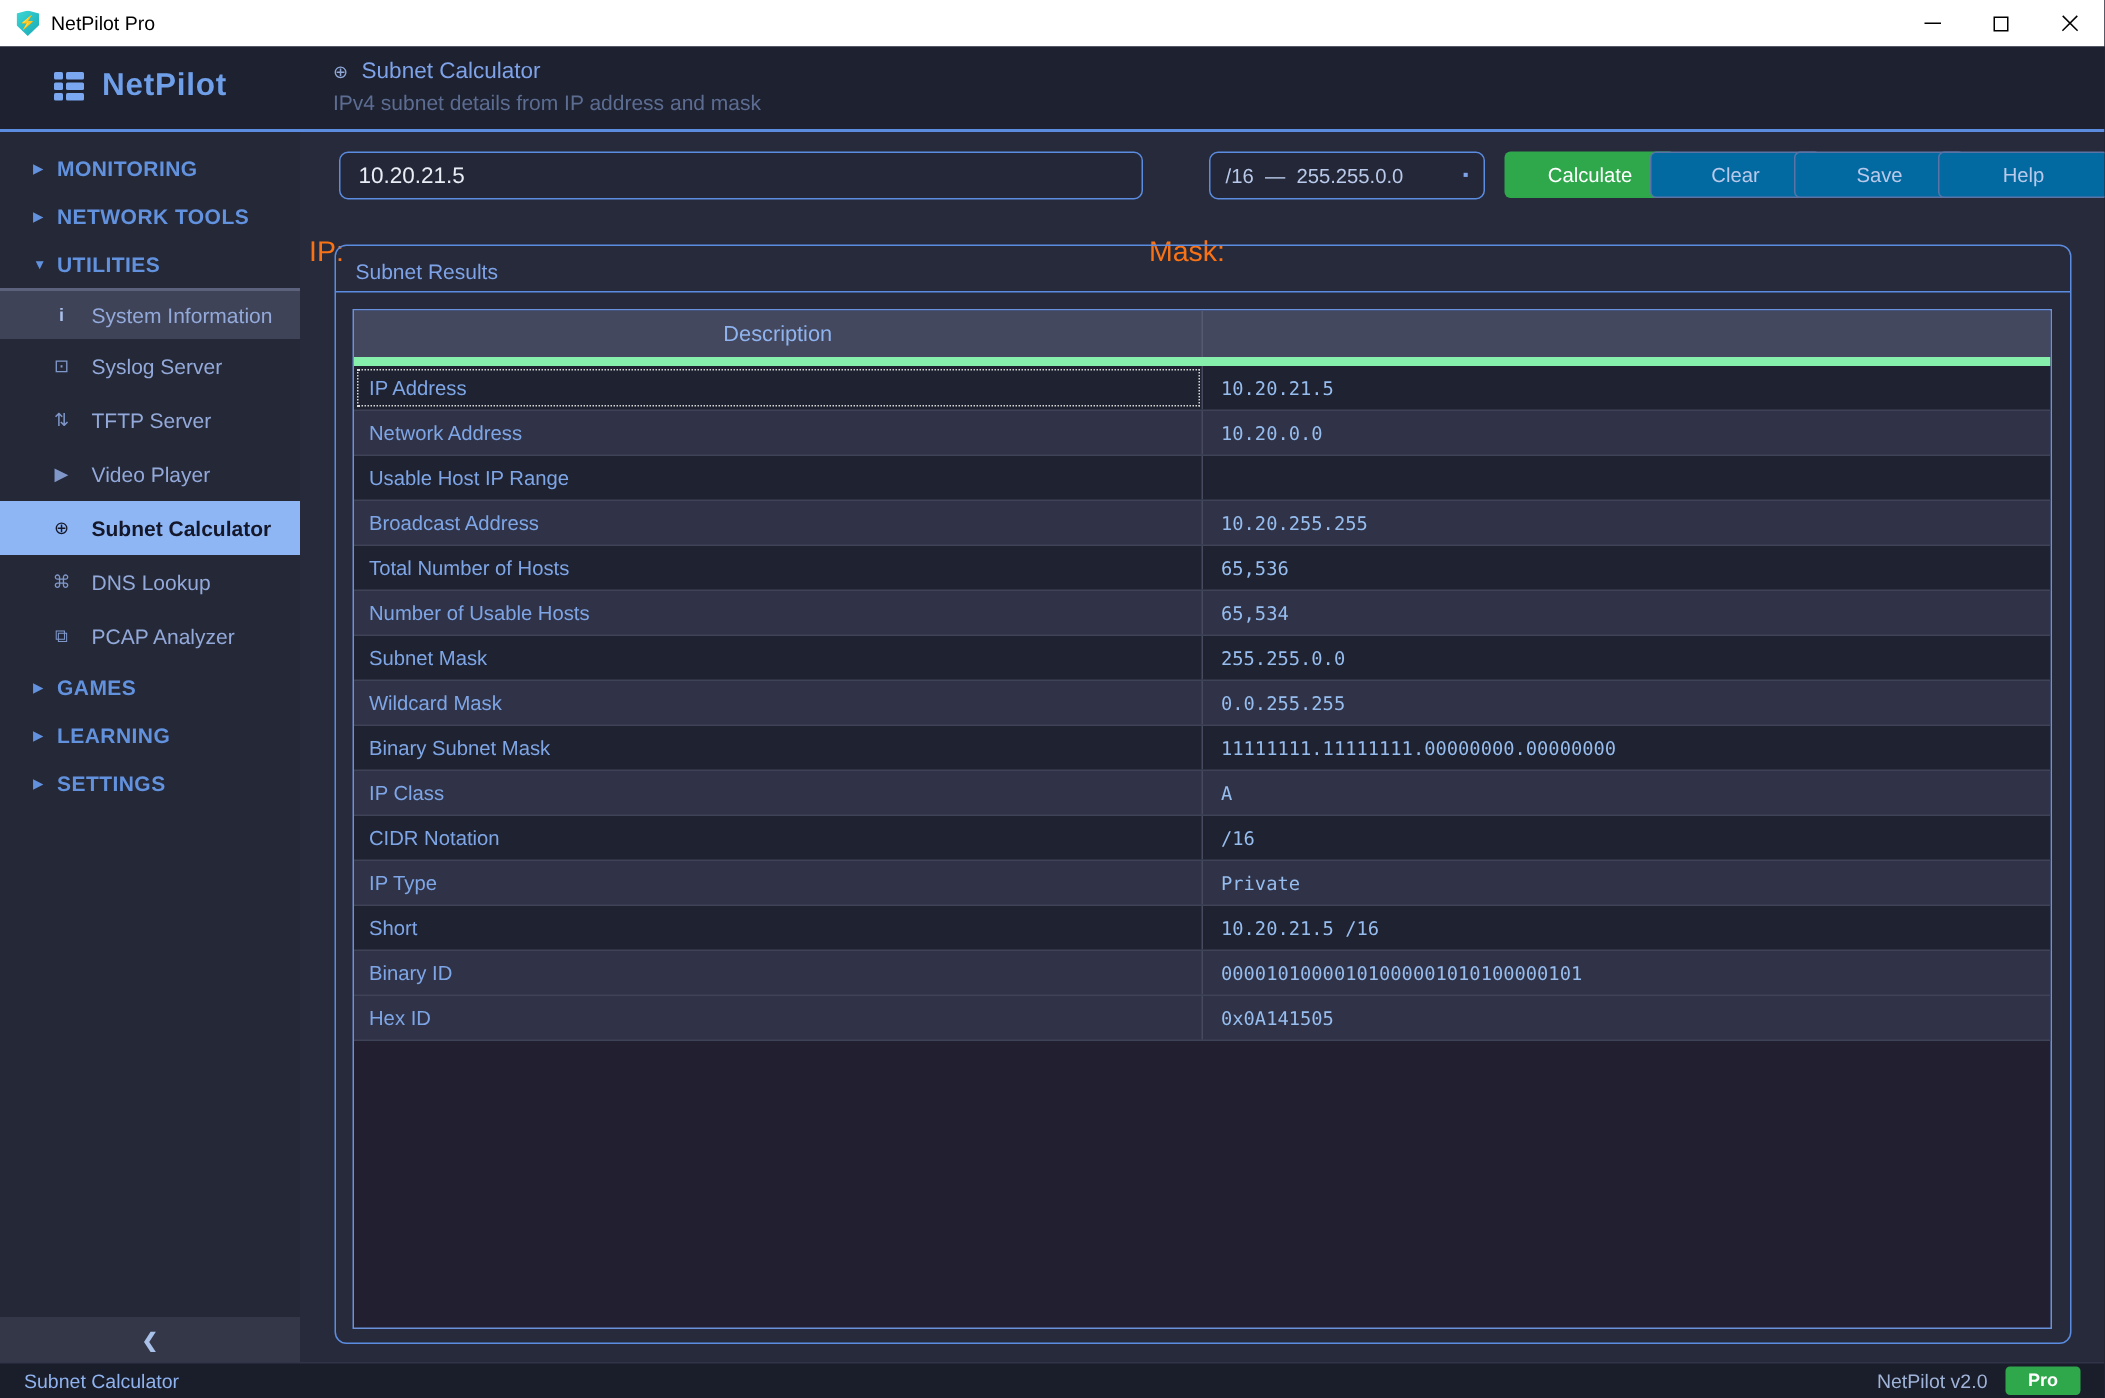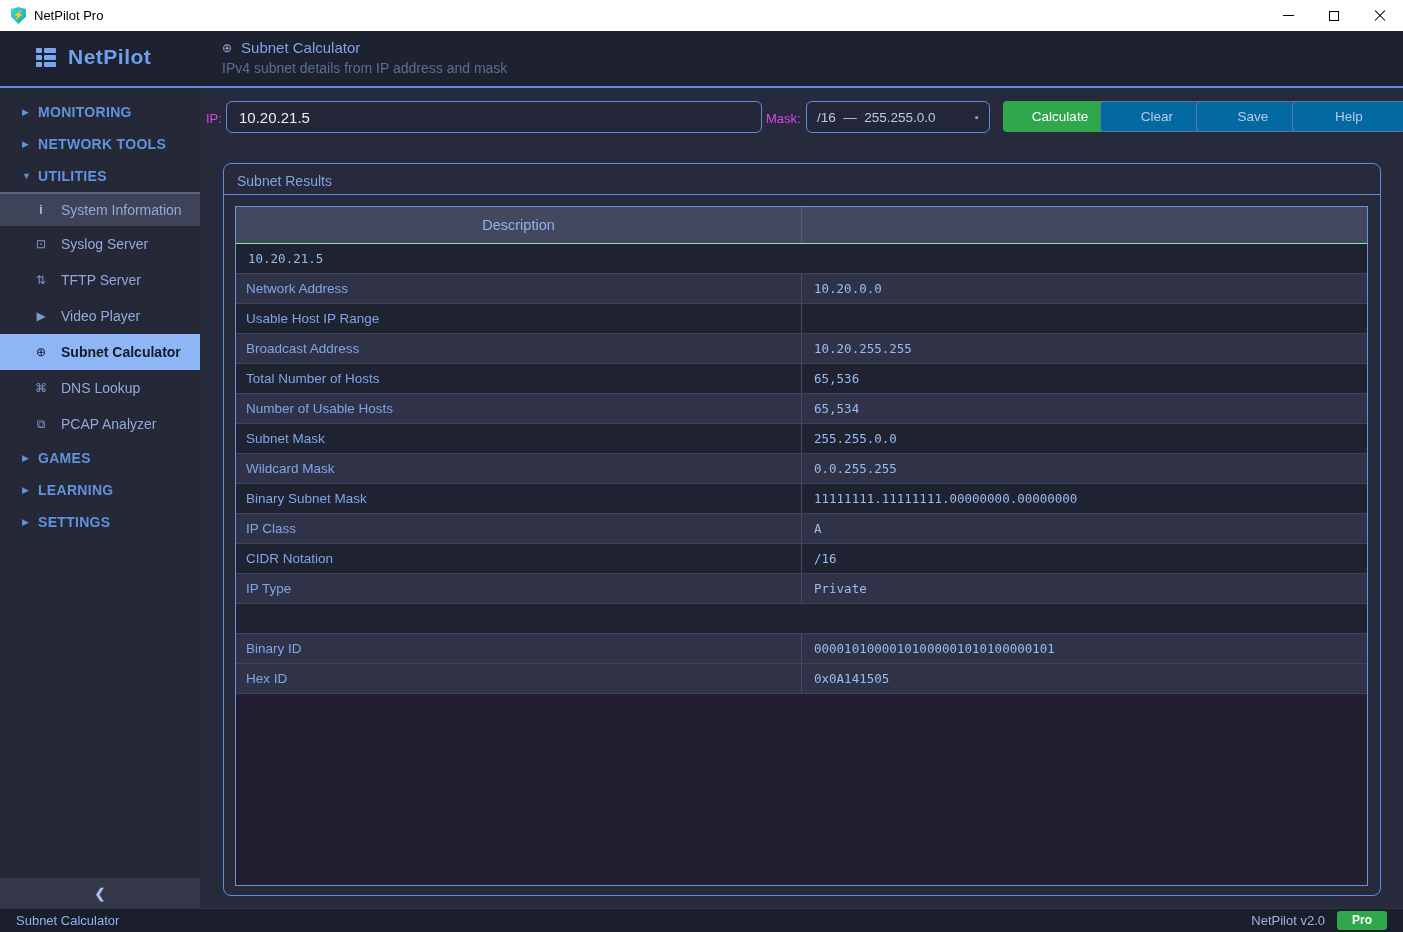--- a/index.html
+++ b/index.html
@@ -57,21 +57,21 @@
   .nav-item.highlighted .nav-icon{font-weight:bold;color:#a9c0e8;}
   .nav-item.selected{background:var(--sel_bg);}
   .nav-item.selected .nav-label{color:#14182a;font-weight:bold;}
   .nav-item.selected .nav-icon{color:#14182a;}
   .collapse-strip{position:absolute;left:0;bottom:0;width:200px;height:30px;background:#333747;
                   display:flex;align-items:center;justify-content:center;}
   .collapse-strip .chev{color:#a9c0e8;font-size:13px;font-weight:bold;}
 
   
   .main{position:absolute;left:200px;top:88px;width:1203px;height:820px;background:var(--main_bg);}
-  .lbl{position:absolute;font-size:13px;color:#d946ef;}
+  .lbl{position:absolute;font-size:19px;color:#f97316;margin-top:47px;}
   .ip-label{left:6px;top:23px;}
   .ip-input{position:absolute;left:26px;top:13px;width:536px;height:32px;background:#232737;
             border:1px solid var(--accent);border-radius:6px;color:#e8ecf5;font-size:15px;
             padding:0 12px;font-family:"Liberation Sans",sans-serif;outline:none;}
   .mask-label{left:566px;top:23px;}
   .mask-select{position:absolute;left:606px;top:13px;width:184px;height:32px;background:#232737;
                border:1px solid var(--accent);border-radius:6px;display:flex;align-items:center;
                padding:0 10px;color:#b9c9ea;font-size:13.5px;white-space:pre;}
   .mask-select .dd{margin-left:auto;color:#7fa3e8;font-size:11px;}
   .btn{position:absolute;top:13px;width:114px;height:31px;border-radius:4px;display:flex;
@@ -80,21 +80,21 @@
   .btn-sec{background:#0369a1;border:1px solid #5b74a8;color:#b9c9ea;}
   .btn-clear{left:900px;} .btn-save{left:996px;} .btn-help{left:1092px;}
 
   
   .groupbox{position:absolute;left:23px;top:75px;width:1158px;height:733px;
             border:1px solid var(--accent);border-radius:8px;}
   .group-title{position:absolute;left:13px;top:9px;font-size:14px;color:#7fa3e8;}
   .group-underline{position:absolute;left:0;top:30px;width:100%;height:1px;background:var(--accent);}
   .table{position:absolute;left:11px;top:42px;width:1133px;height:680px;border:1px solid #6a92dc;
          background:#211f30;overflow:hidden;}
-  .thead{display:flex;height:37px;background:var(--header_row);border-bottom:1px solid #86efac;}
+  .thead{display:flex;height:37px;background:var(--header_row);border-bottom:6px solid #86efac;}
   .th{display:flex;align-items:center;justify-content:center;font-size:14.5px;color:#8fb3ee;}
   .th-desc{width:566px;border-right:1px solid #555a70;}
   .th-val{flex:1;}
   .trow{display:flex;height:30px;border-bottom:1px solid #3f4357;}
   .trow.odd{background:var(--table_dark);} .trow.even{background:var(--table_light);}
   .tcell{display:flex;align-items:center;overflow:hidden;white-space:nowrap;}
   .tcell.desc{width:566px;padding-left:10px;font-size:13.5px;color:var(--txt_blue);
               border-right:1px solid #454a5e;}
   .tcell.val{flex:1;padding-left:12px;font-family:"DejaVu Sans Mono",monospace;font-size:12.5px;
              color:var(--txt_val);}
@@ -228,20 +228,21 @@
 
   <div class="groupbox">
     <div class="group-title">Subnet Results</div>
     <div class="group-underline"></div>
     <div class="table">
       <div class="thead">
         <div class="th th-desc">Description</div>
       </div>
       <div>
           <div class="trow odd">
+            <div class="tcell desc focused">IP Address</div>
             <div class="tcell val">10.20.21.5</div>
           </div>
           <div class="trow even">
             <div class="tcell desc">Network Address</div>
             <div class="tcell val">10.20.0.0</div>
           </div>
           <div class="trow odd">
             <div class="tcell desc">Usable Host IP Range</div>
           </div>
           <div class="trow even">
@@ -274,20 +275,22 @@
           </div>
           <div class="trow odd">
             <div class="tcell desc">CIDR Notation</div>
             <div class="tcell val">/16</div>
           </div>
           <div class="trow even">
             <div class="tcell desc">IP Type</div>
             <div class="tcell val">Private</div>
           </div>
           <div class="trow odd">
+            <div class="tcell desc">Short</div>
+            <div class="tcell val">10.20.21.5 /16</div>
           </div>
           <div class="trow even">
             <div class="tcell desc">Binary ID</div>
             <div class="tcell val">00001010000101000001010100000101</div>
           </div>
           <div class="trow even">
             <div class="tcell desc">Hex ID</div>
             <div class="tcell val">0x0A141505</div>
           </div>
         </div>

